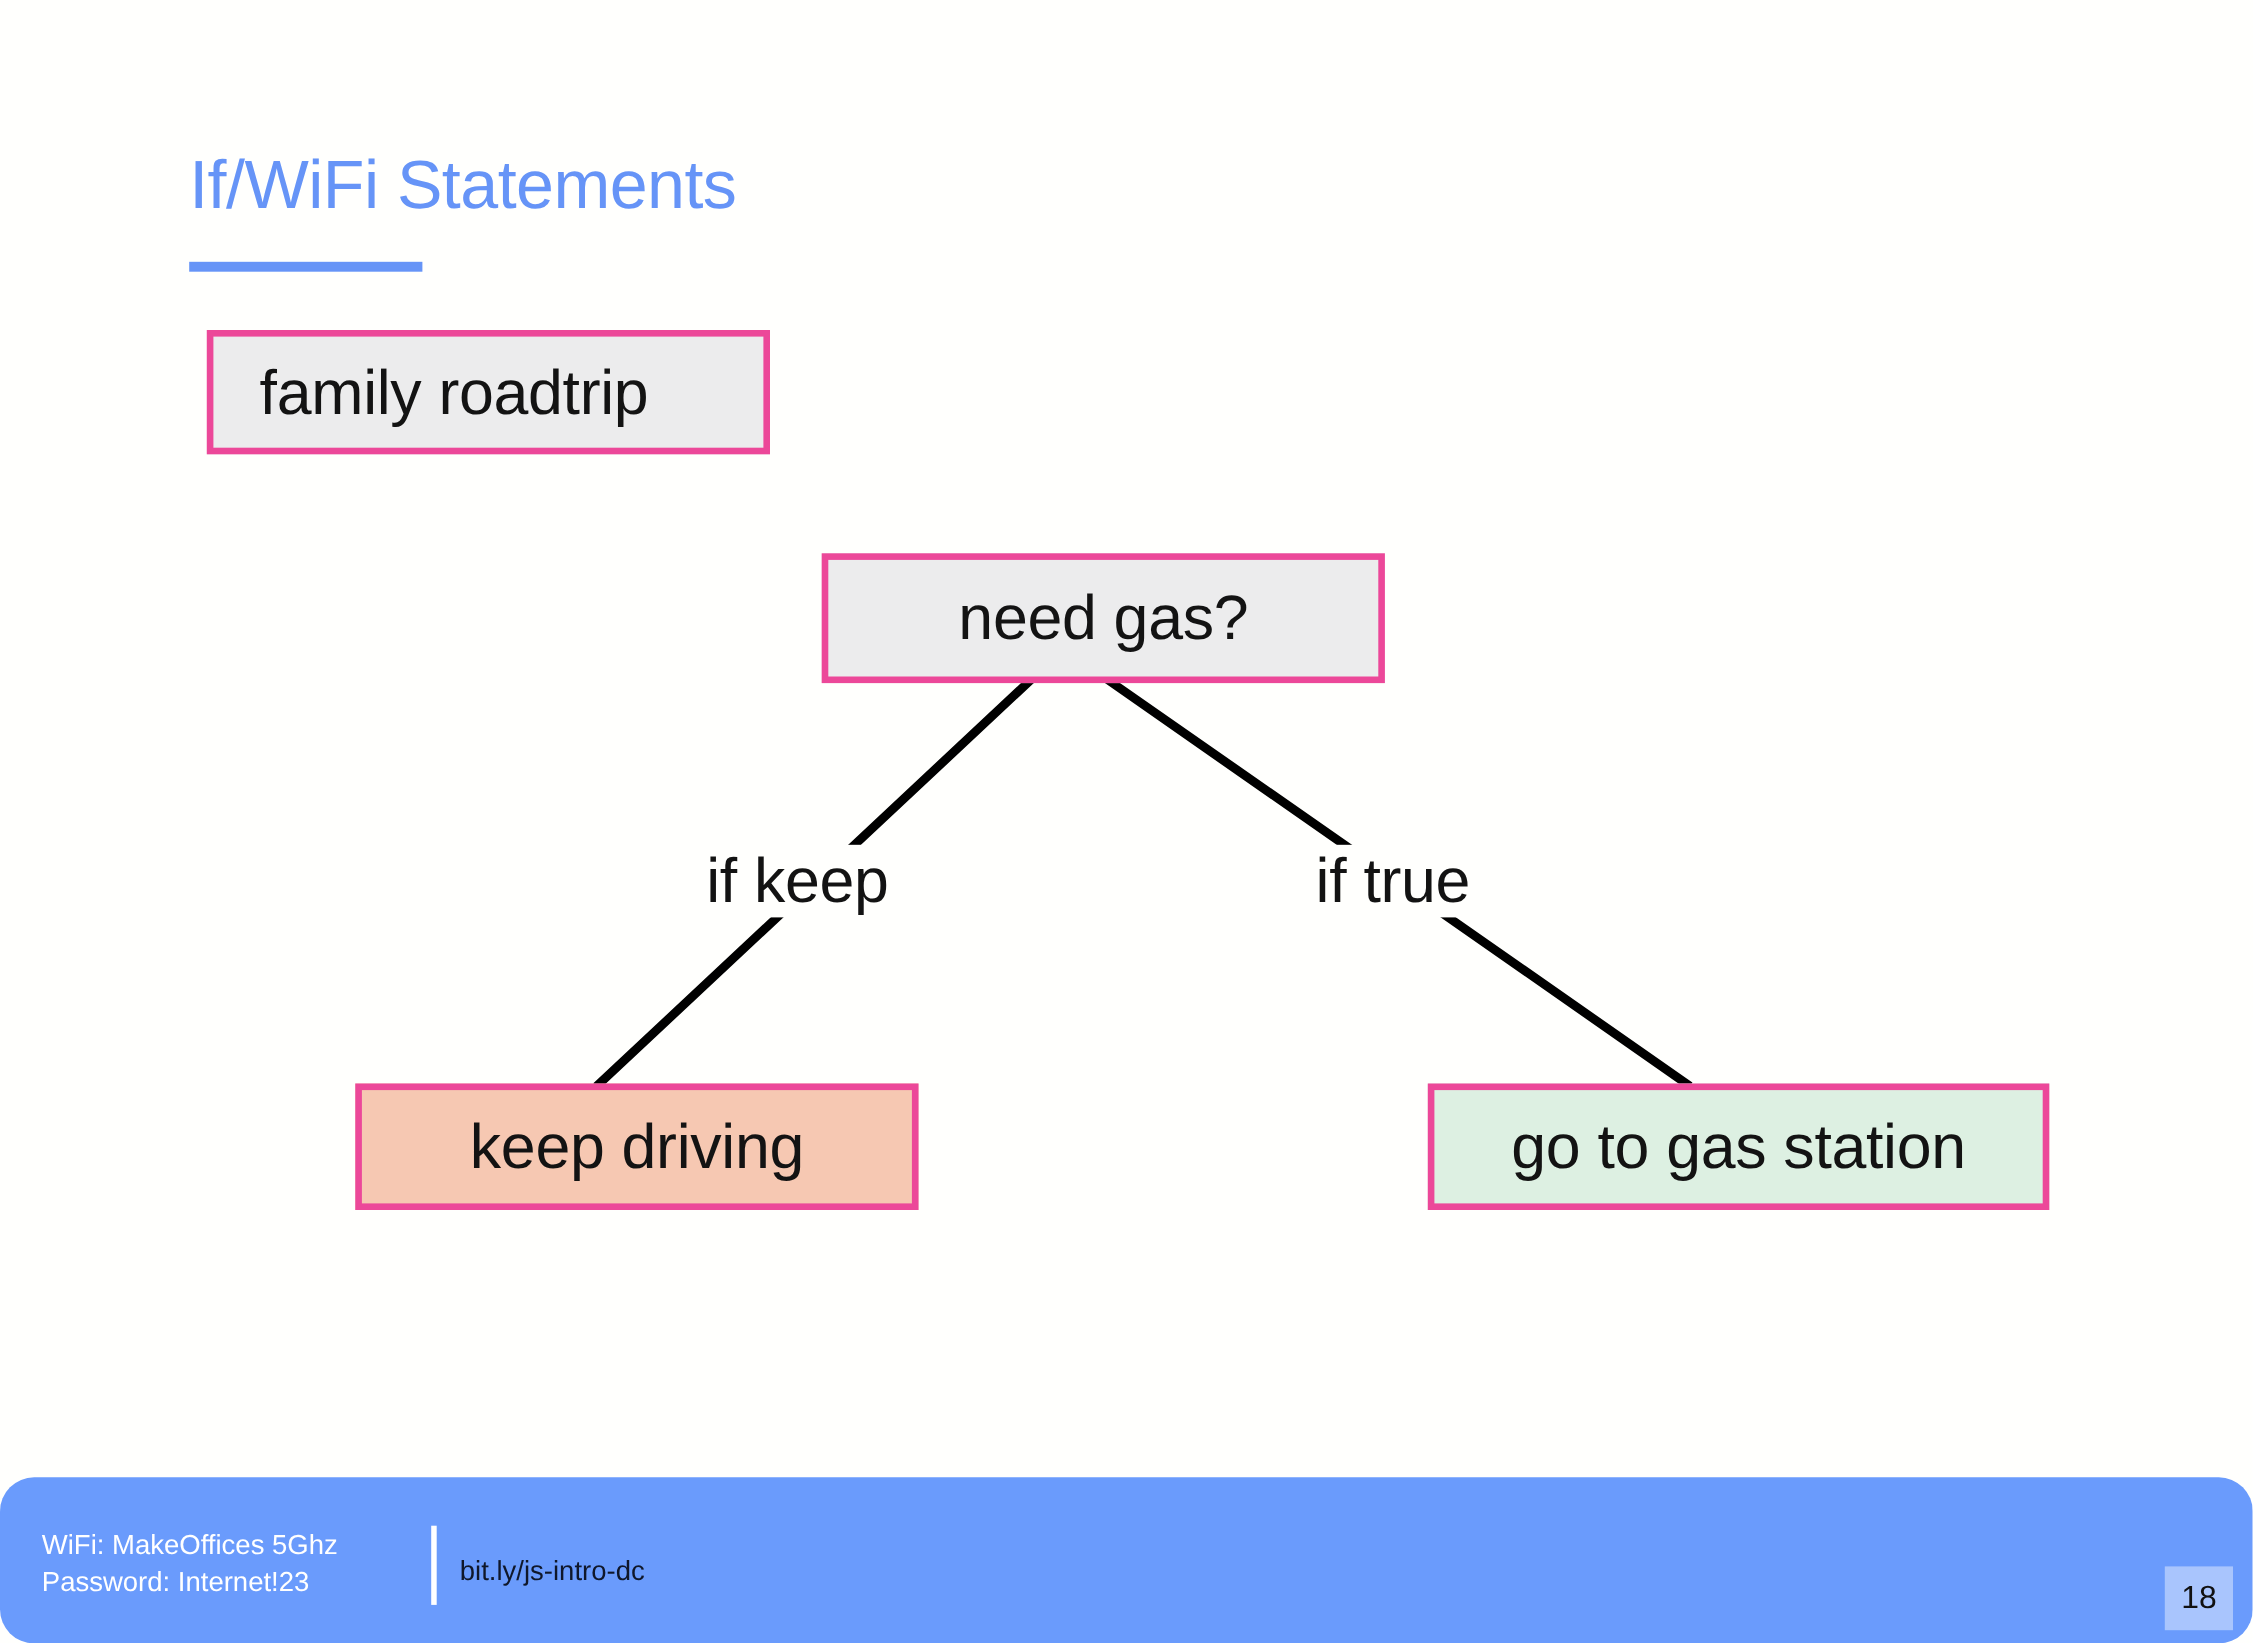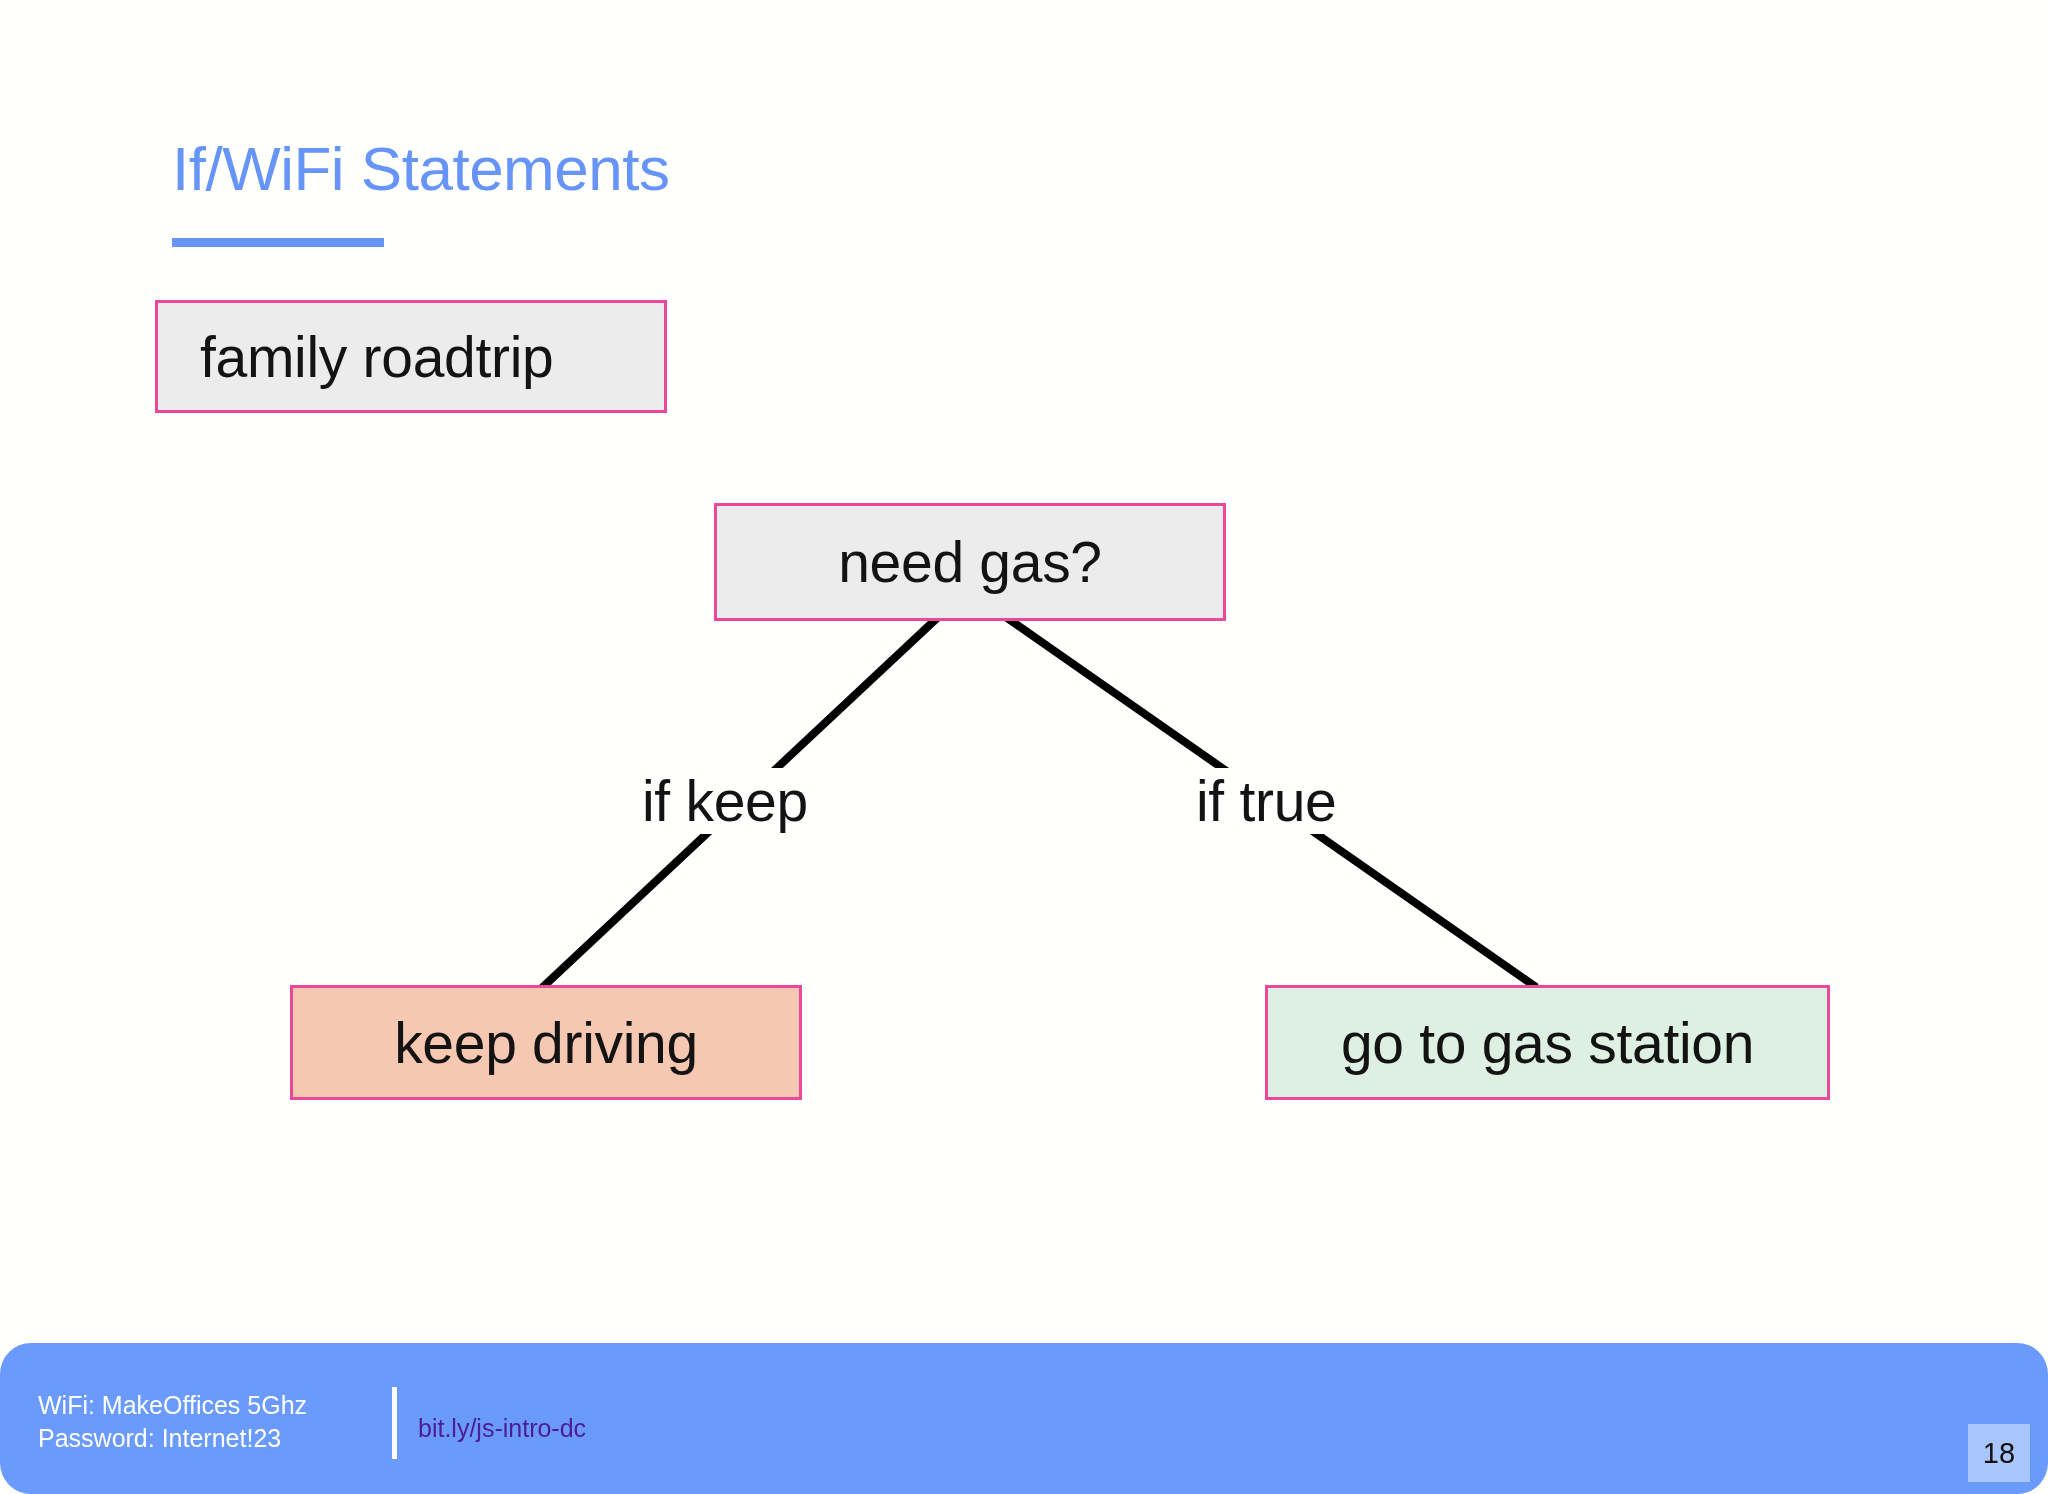--- a/index.html
+++ b/index.html
@@ -38,31 +38,32 @@
     left: 0px;
     top: 100px;
     width: 212px;
     height: 9px;
     background: #6694f7;
   }
 
   
   .node {
     position: absolute;
-    border: 3px solid #ec4899;
+    border: 6px solid #ec4899;
     box-sizing: border-box;
     display: flex;
     align-items: center;
     justify-content: center;
     font-size: 57px;
     color: #131313;
     font-weight: 400;
     letter-spacing: -0.3px;
     white-space: nowrap;
     z-index: 3;
+    margin-left: 33px;
   }
 
   #node-root {
     left: 155px;
     top: 300px;
     width: 512px;
     height: 113px;
     background: #ececed;
     justify-content: flex-start;
     padding-left: 42px;
@@ -146,21 +147,21 @@
     left: 392px;
     top: 44px;
     width: 5px;
     height: 72px;
     background: #ffffff;
   }
   #footer-link {
     position: absolute;
     left: 418px;
     top: 71px;
-    color: #4c1d95;
+    color: #0f172a;
     font-size: 25px;
     white-space: nowrap;
   }
   #page-number {
     position: absolute;
     right: 18px;
     bottom: 12px;
     width: 62px;
     height: 58px;
     background: #a9c5fd;

